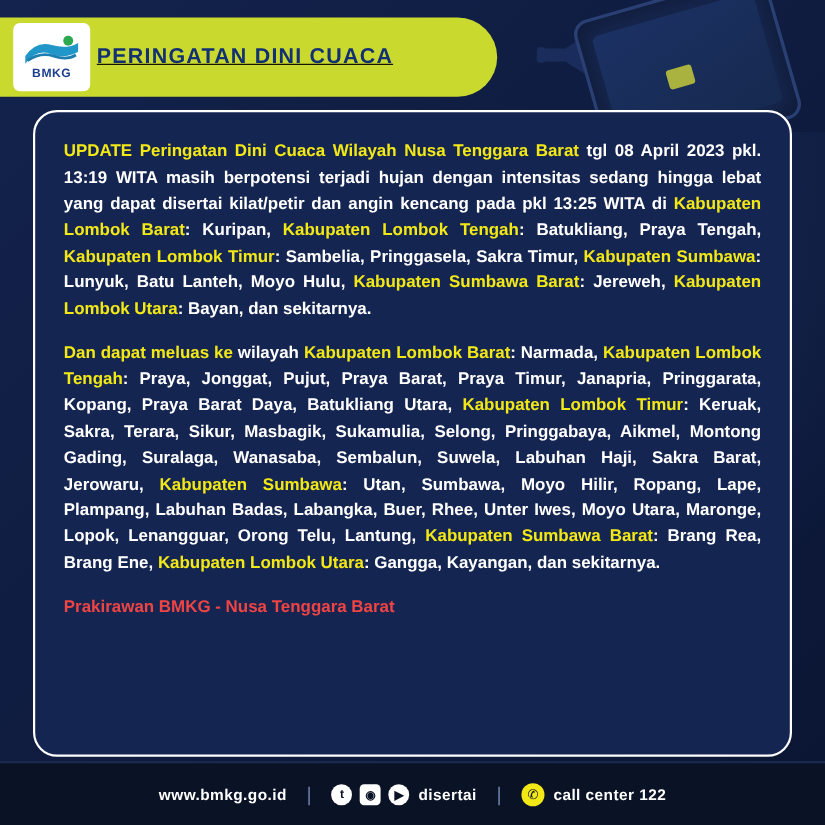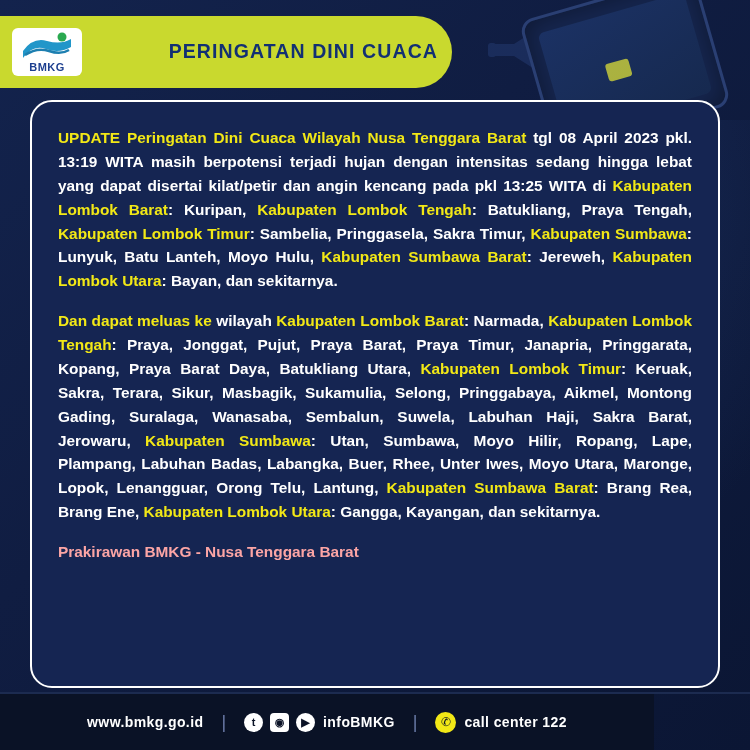--- a/index.html
+++ b/index.html
@@ -77,21 +77,21 @@
     width: 452px;
     height: 72px;
     background: #c9d92e;
     border-top-right-radius: 36px;
     border-bottom-right-radius: 36px;
     display: flex;
     align-items: center;
   }
   .logo {
     width: 70px;
-    height: 48px;
+    height: 62px;
     margin-left: 12px;
     margin-right: 6px;
     background: #ffffff;
     border-radius: 6px;
     display: flex;
     flex-direction: column;
     align-items: center;
     justify-content: center;
     flex: none;
   }
@@ -102,22 +102,23 @@
   }
   .logo-text {
     font-size: 11px;
     font-weight: bold;
     color: #1d3f8f;
     letter-spacing: 0.5px;
     margin-top: 2px;
   }
   .header-titles {
     flex: 1;
-    text-align: right;
+    text-align: left;
     padding-right: 14px;
+    text-decoration: underline;
   }
   .header-title {
     font-size: 19.5px;
     font-weight: bold;
     color: #123073;
     letter-spacing: 1.1px;
     line-height: 1.3;
   }
 
   
@@ -143,32 +144,32 @@
   }
   .hl {
     color: #f2e816;
   }
   .para.note {
     margin-top: 18px;
     margin-bottom: 14px;
     text-align: left;
   }
   .para.sign {
-    color: #fca5a5;
+    color: #ef4444;
     font-weight: bold;
     text-align: left;
     margin-top: 12px;
   }
 
   
   .footer {
     position: absolute;
     left: 0;
     bottom: 0;
-    width: 654px;
+    width: 750px;
     height: 56px;
     background: #0a1226;
     display: flex;
     align-items: center;
     justify-content: center;
     gap: 18px;
   }
   .footer-line {
     position: absolute;
     left: 0;
@@ -275,21 +276,21 @@
 
   <div class="footer">
     <span class="footer-text">www.bmkg.go.id</span>
     <span class="footer-sep">|</span>
     <div class="footer-group">
       <span class="social">
         <span class="sicon round">t</span>
         <span class="sicon">◉</span>
         <span class="sicon round">▶</span>
       </span>
-      <span class="footer-text">infoBMKG</span>
+      <span class="footer-text">disertai</span>
     </div>
     <span class="footer-sep">|</span>
     <div class="footer-group">
       <span class="callbtn">✆</span>
       <span class="footer-text">call center 122</span>
     </div>
   </div>
 
 </div>
 

